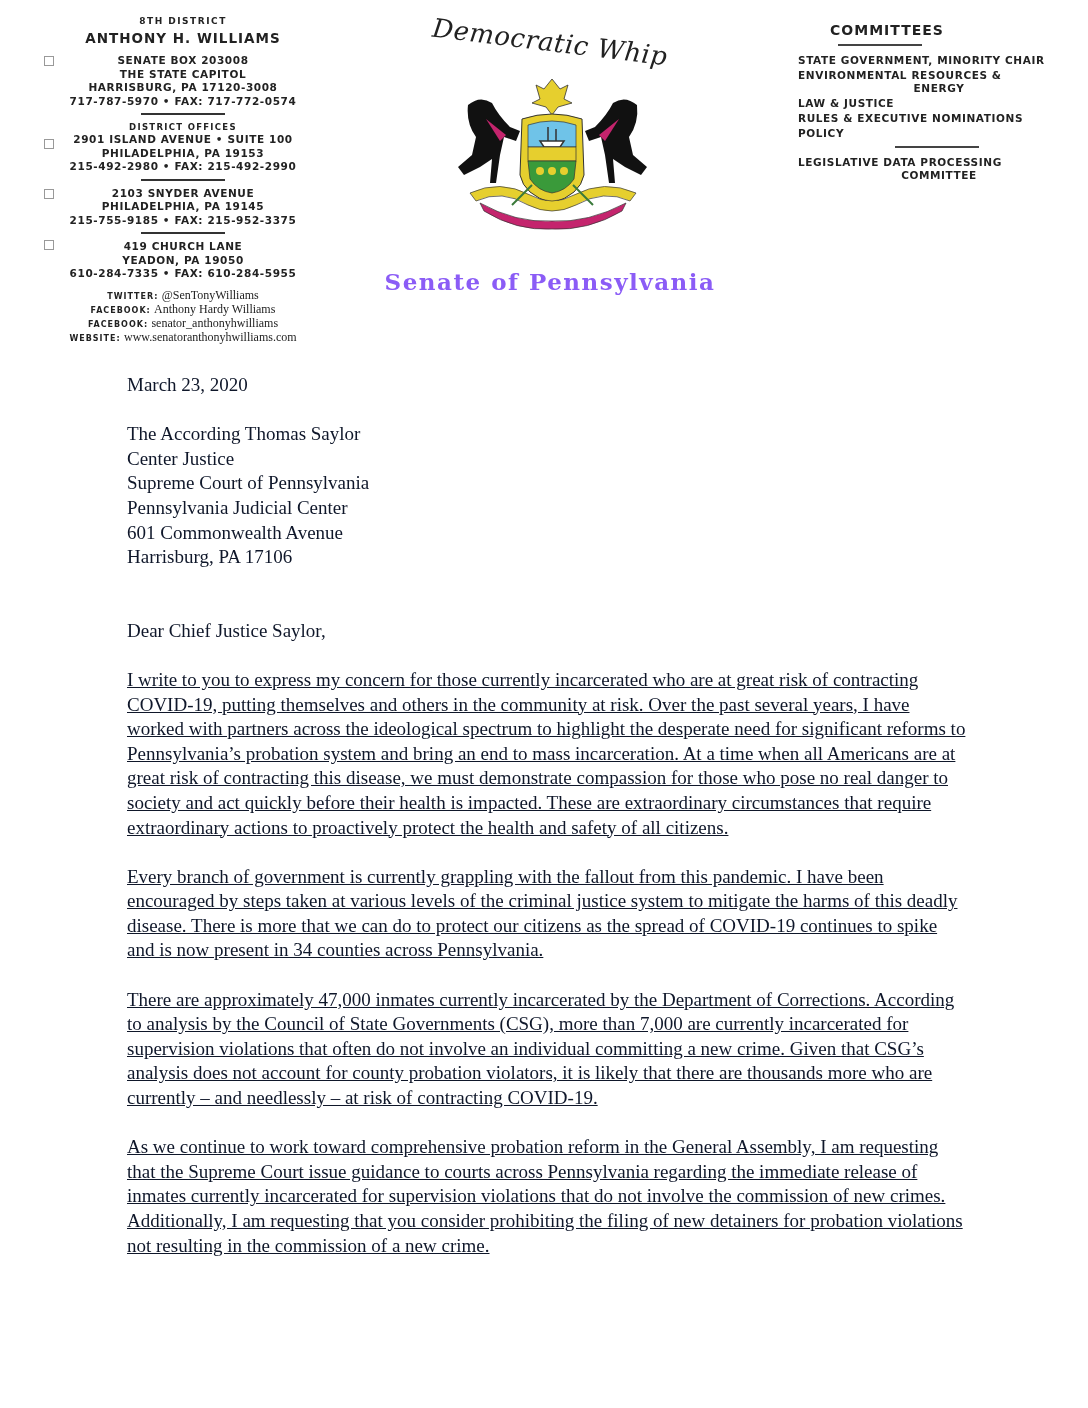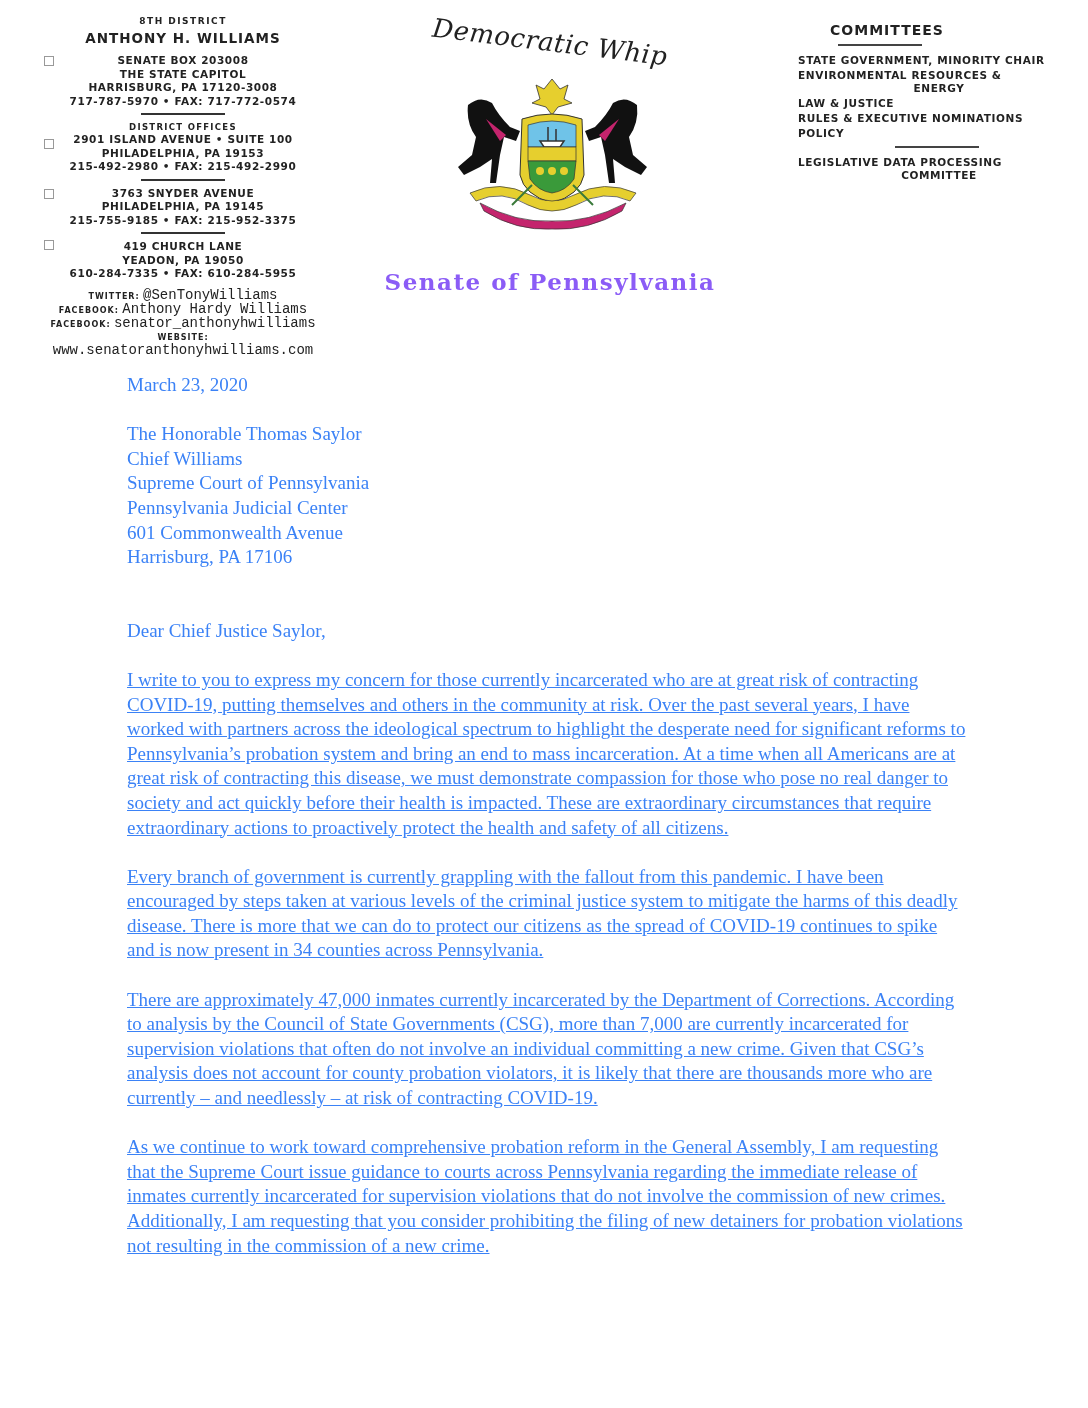--- a/index.html
+++ b/index.html
@@ -6,36 +6,36 @@
   body { width: 1088px; height: 1408px; position: relative; overflow: hidden; color: #111; }
   .lh-left { position: absolute; left: 48px; top: 14px; width: 270px; text-align: center;
     font-family: "DejaVu Sans", sans-serif; font-weight: bold; color: #222; }
   .lh-left .district { font-size: 9px; letter-spacing: 1.5px; margin-top: 2px; }
   .lh-left .name { font-size: 13.5px; letter-spacing: 1px; margin-top: 4px; margin-bottom: 8px; }
   .lh-left .block { font-size: 10.5px; line-height: 13.5px; letter-spacing: 0.6px; }
   .lh-left .sub { font-size: 8.5px; letter-spacing: 1.3px; line-height: 12px; }
   .lh-left .rule { width: 84px; height: 2px; background: #333; margin: 5px auto 6px; }
   .lh-left .social { font-size: 9.5px; line-height: 12px; margin-top: 8px; }
   .lh-left .social .k { font-weight: bold; letter-spacing: 1px; font-size: 8px; }
-  .lh-left .social .v { font-weight: normal; font-family: Liberation Mono, monospace; font-size: 14px; }
+  .lh-left .social .v { font-weight: normal; font-family: Liberation Serif, serif; font-size: 12px; }
   .box { position: absolute; left: 44px; width: 8px; height: 8px; border: 1px solid #999; }
   .lh-right { position: absolute; left: 798px; top: 14px; width: 270px;
     font-family: "DejaVu Sans", sans-serif; font-weight: bold; color: #222; font-size: 10.5px; letter-spacing: 0.6px; }
   .lh-right .title { text-align: center; font-size: 14px; letter-spacing: 1px; width: 178px; margin-left: 0; margin-top: 8px; }
   .lh-right .rule { width: 84px; height: 2px; background: #444; margin: 6px 0 8px 97px; }
   .lh-right .item { line-height: 13px; margin-bottom: 2px; }
   .lh-right .indent { padding-left: 12px; display: block; text-align: center; }
   .center { position: absolute; left: 380px; top: 15px; width: 340px; height: 290px; }
   .whip { position: absolute; left: 30px; top: 12px; width: 280px; text-align: center;
     font-family: "DejaVu Serif", serif; font-style: italic; font-size: 26px; color: #222; transform: rotate(7deg); letter-spacing: 0.5px; }
   .senate { position: absolute; left: 0; top: 253px; width: 340px; text-align: center;
     font-family: "DejaVu Serif", serif; font-weight: bold; font-size: 23px; letter-spacing: 1.5px; color: #8b5cf6; }
   .seal { position: absolute; left: 60px; top: 60px; width: 225px; height: 155px; }
   .letter { position: absolute; left: 127px; top: 373px; width: 840px;
-    font-family: "Liberation Serif", serif; font-size: 19px; line-height: 24.6px; color: #3b82f6; }
+    font-family: "Liberation Serif", serif; font-size: 19px; line-height: 24.6px; color: #0f172a; }
   .letter p { margin: 0; }
   .date { margin-bottom: 24.6px !important; }
   .addr { margin-bottom: 49px !important; }
   .greet { margin-bottom: 24.6px !important; }
   .para { margin-bottom: 24.6px !important; text-decoration: underline; }
 </style>
 </head>
 <body>
 
 <span class="box" style="top:56px"></span>
@@ -54,21 +54,21 @@
   </div>
   <div class="rule"></div>
   <div class="sub">DISTRICT OFFICES</div>
   <div class="block">
     <div>2901 ISLAND AVENUE • SUITE 100</div>
     <div>PHILADELPHIA, PA 19153</div>
     <div>215-492-2980 • FAX: 215-492-2990</div>
   </div>
   <div class="rule"></div>
   <div class="block">
-    <div>3763 SNYDER AVENUE</div>
+    <div>2103 SNYDER AVENUE</div>
     <div>PHILADELPHIA, PA 19145</div>
     <div>215-755-9185 • FAX: 215-952-3375</div>
   </div>
   <div class="rule"></div>
   <div class="block">
     <div>419 CHURCH LANE</div>
     <div>YEADON, PA 19050</div>
     <div>610-284-7335 • FAX: 610-284-5955</div>
   </div>
   <div class="social">
@@ -121,22 +121,22 @@
   <div class="rule" style="margin-left:97px"></div>
   <div class="item">
     <span>LEGISLATIVE DATA PROCESSING</span>
     <span class="indent">COMMITTEE</span>
   </div>
 </div>
 
 <div class="letter">
   <p class="date">March 23, 2020</p>
   <div class="addr">
-    <p>The Honorable Thomas Saylor</p>
-    <p>Chief Williams</p>
+    <p>The According Thomas Saylor</p>
+    <p>Center Justice</p>
     <p>Supreme Court of Pennsylvania</p>
     <p>Pennsylvania Judicial Center</p>
     <p>601 Commonwealth Avenue</p>
     <p>Harrisburg, PA 17106</p>
   </div>
   <p class="greet">Dear Chief Justice Saylor,</p>
   <p class="para">I write to you to express my concern for those currently incarcerated who are at great risk of contracting COVID-19, putting themselves and others in the community at risk. Over the past several years, I have worked with partners across the ideological spectrum to highlight the desperate need for significant reforms to Pennsylvania’s probation system and bring an end to mass incarceration. At a time when all Americans are at great risk of contracting this disease, we must demonstrate compassion for those who pose no real danger to society and act quickly before their health is impacted. These are extraordinary circumstances that require extraordinary actions to proactively protect the health and safety of all citizens.</p>
   <p class="para">Every branch of government is currently grappling with the fallout from this pandemic. I have been encouraged by steps taken at various levels of the criminal justice system to mitigate the harms of this deadly disease. There is more that we can do to protect our citizens as the spread of COVID-19 continues to spike and is now present in 34 counties across Pennsylvania.</p>
   <p class="para">There are approximately 47,000 inmates currently incarcerated by the Department of Corrections. According to analysis by the Council of State Governments (CSG), more than 7,000 are currently incarcerated for supervision violations that often do not involve an individual committing a new crime. Given that CSG’s analysis does not account for county probation violators, it is likely that there are thousands more who are currently – and needlessly – at risk of contracting COVID-19.</p>
   <p class="para">As we continue to work toward comprehensive probation reform in the General Assembly, I am requesting that the Supreme Court issue guidance to courts across Pennsylvania regarding the immediate release of inmates currently incarcerated for supervision violations that do not involve the commission of new crimes. Additionally, I am requesting that you consider prohibiting the filing of new detainers for probation violations not resulting in the commission of a new crime.</p>

